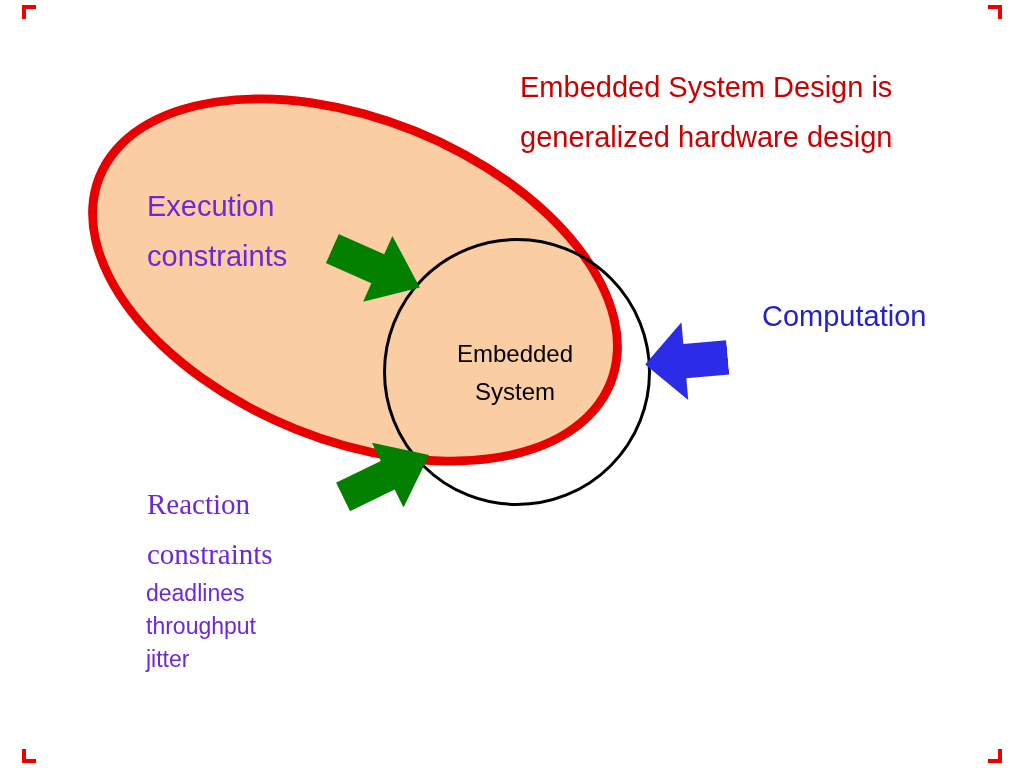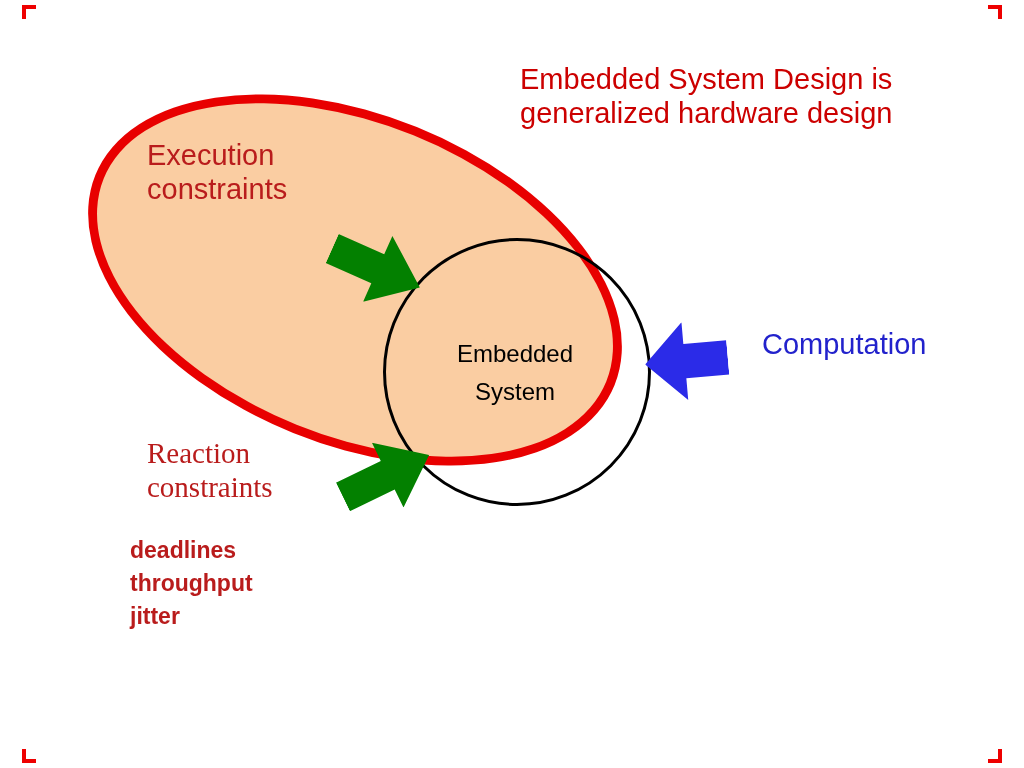--- a/index.html
+++ b/index.html
@@ -80,37 +80,37 @@
   }
 
   
   .txt {
     position: absolute;
     z-index: 4;
     white-space: pre-line;
   }
   .heading {
     font-size: 29px;
-    line-height: 34px;
+    line-height: 50px;
   }
   .body-list {
     font-size: 23px;
     line-height: 33px;
   }
-  .green { color: #b91c1c; }
+  .green { color: #6d28d9; margin-top: 43px; }
   .red   { color: #CC0000; }
-  .blue  { color: #2222CC; margin-top: 36px; }
+  .blue  { color: #2222CC; }
   .black { color: #000000; }
 
   .title-block        { left: 520px; top: 62px;  width: 470px; }
   .title-sub          { left: 520px; top: 140px; font-size: 22px; line-height: 30px; }
   .execution-heading  { left: 147px; top: 138px; width: 230px; }
   .execution-items    { left: 147px; top: 236px; }
   .reaction-heading   { left: 147px; top: 436px; width: 230px; font-family: Liberation Serif, serif; }
-  .reaction-items     { left: 130px; top: 534px; font-weight: bold; }
+  .reaction-items     { left: 146px; top: 534px; }
   .computation-heading{ left: 762px; top: 291px; }
   .computation-items  { left: 762px; top: 347px; }
   .center-label {
     left: 400px;
     top: 335px;
     width: 230px;
     text-align: center;
     font-size: 24px;
     line-height: 38px;
   }

